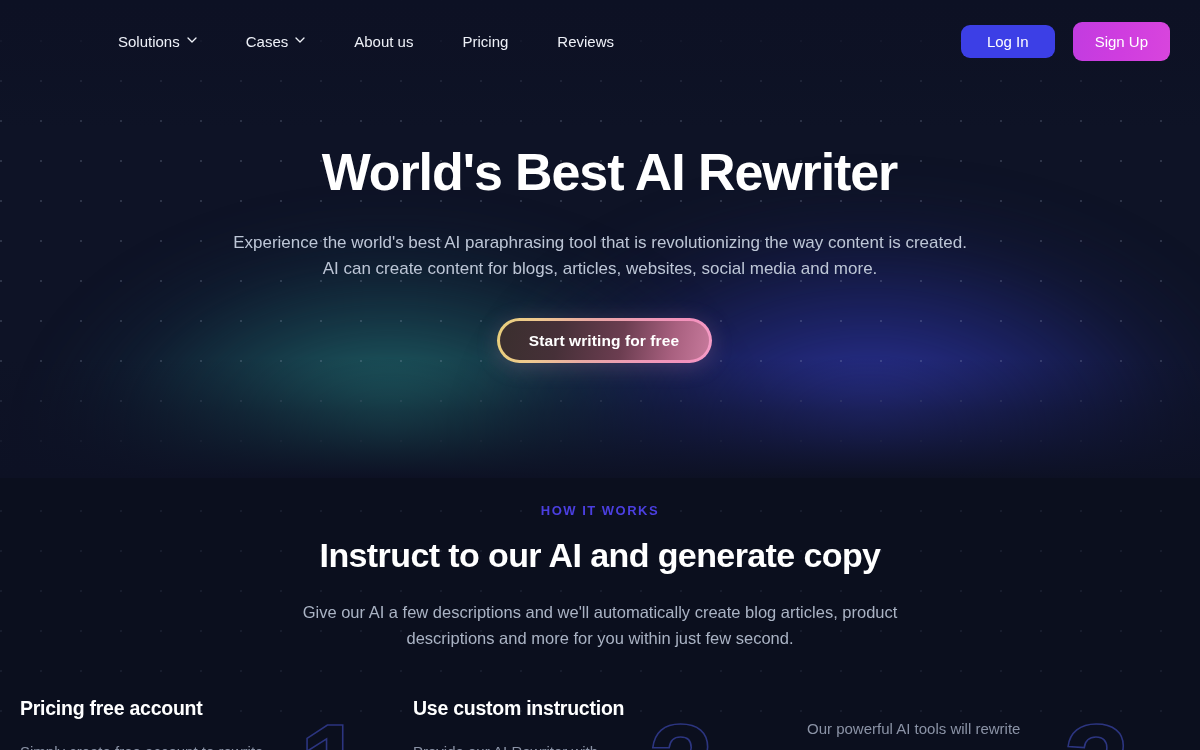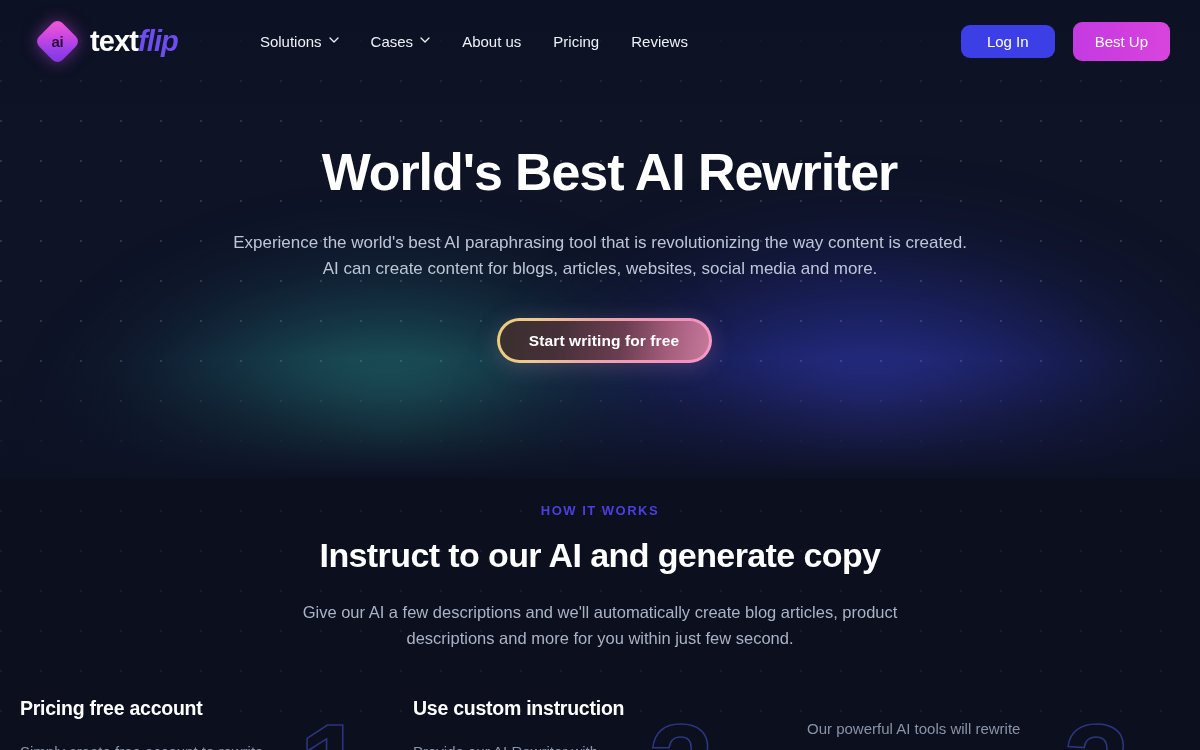--- a/index.html
+++ b/index.html
@@ -71,21 +71,21 @@
   }
   .logo-text-ai {
     position:relative; z-index:2;
     font-size:15px; font-weight:700; letter-spacing:-0.3px;
     color:#2b0a3d;
   }
   .brand-word { font-size:29px; font-weight:700; letter-spacing:-0.9px; line-height:1; }
   .brand-text { color:#ffffff; }
   .brand-flip { color:#6d4cf0; font-style:italic; font-weight:600; }
 
-  .nav-links { display:flex; align-items:center; gap:0; margin-left:66px; }
+  .nav-links { display:flex; align-items:center; gap:17px; margin-left:66px; }
   .nav-link {
     display:flex; align-items:center; gap:7px;
     color:#eef1f8; font-size:15px; font-weight:400;
     padding:8px 16px; cursor:pointer; white-space:nowrap;
   }
   .chev { width:10px; height:10px; position:relative; top:-1px; }
   .chev svg { display:block; }
 
   .nav-actions { margin-left:auto; display:flex; align-items:center; gap:18px; }
   .btn-login {
@@ -212,29 +212,20 @@
 
   <section class="hero">
     <div class="glow glow-teal"></div>
     <div class="glow glow-blue"></div>
     <div class="dots"></div>
     <div class="glow glow-topfade"></div>
     <div class="glow glow-botfade"></div>
 
     <nav class="navbar">
 
-      <div class="brand">
-        <span class="logo-mark">
-          <span class="logo-diamond"></span>
-          <span class="logo-text-ai">ai</span>
-        </span>
-        <span class="brand-word">
-          <span class="brand-text">text</span><span class="brand-flip">flip</span>
-        </span>
-      </div>
 
       <div class="nav-links">
 
         <div class="nav-link">
           <span>Solutions</span>
           <span class="chev">
             <svg width="10" height="10" viewBox="0 0 10 10">
                 <path d="M1 3 L5 7 L9 3" fill="none" stroke="#eef1f8" stroke-width="1.3" stroke-linecap="round" stroke-linejoin="round"></path>
               </svg>
           </span>
@@ -258,21 +249,21 @@
         </div>
 
         <div class="nav-link">
           <span>Reviews</span>
         </div>
 
       </div>
 
       <div class="nav-actions">
         <button class="btn-login">Log In</button>
-        <button class="btn-signup">Best Up</button>
+        <button class="btn-signup">Sign Up</button>
       </div>
 
     </nav>
 
     <div class="hero-body">
       <h1 class="hero-title">World's Best AI Rewriter</h1>
       <p class="hero-sub">
         <span>Experience the world's best AI paraphrasing tool that is revolutionizing the way content is created.</span>
         <span class="l2">AI can create content for blogs, articles, websites, social media and more.</span>
       </p>

